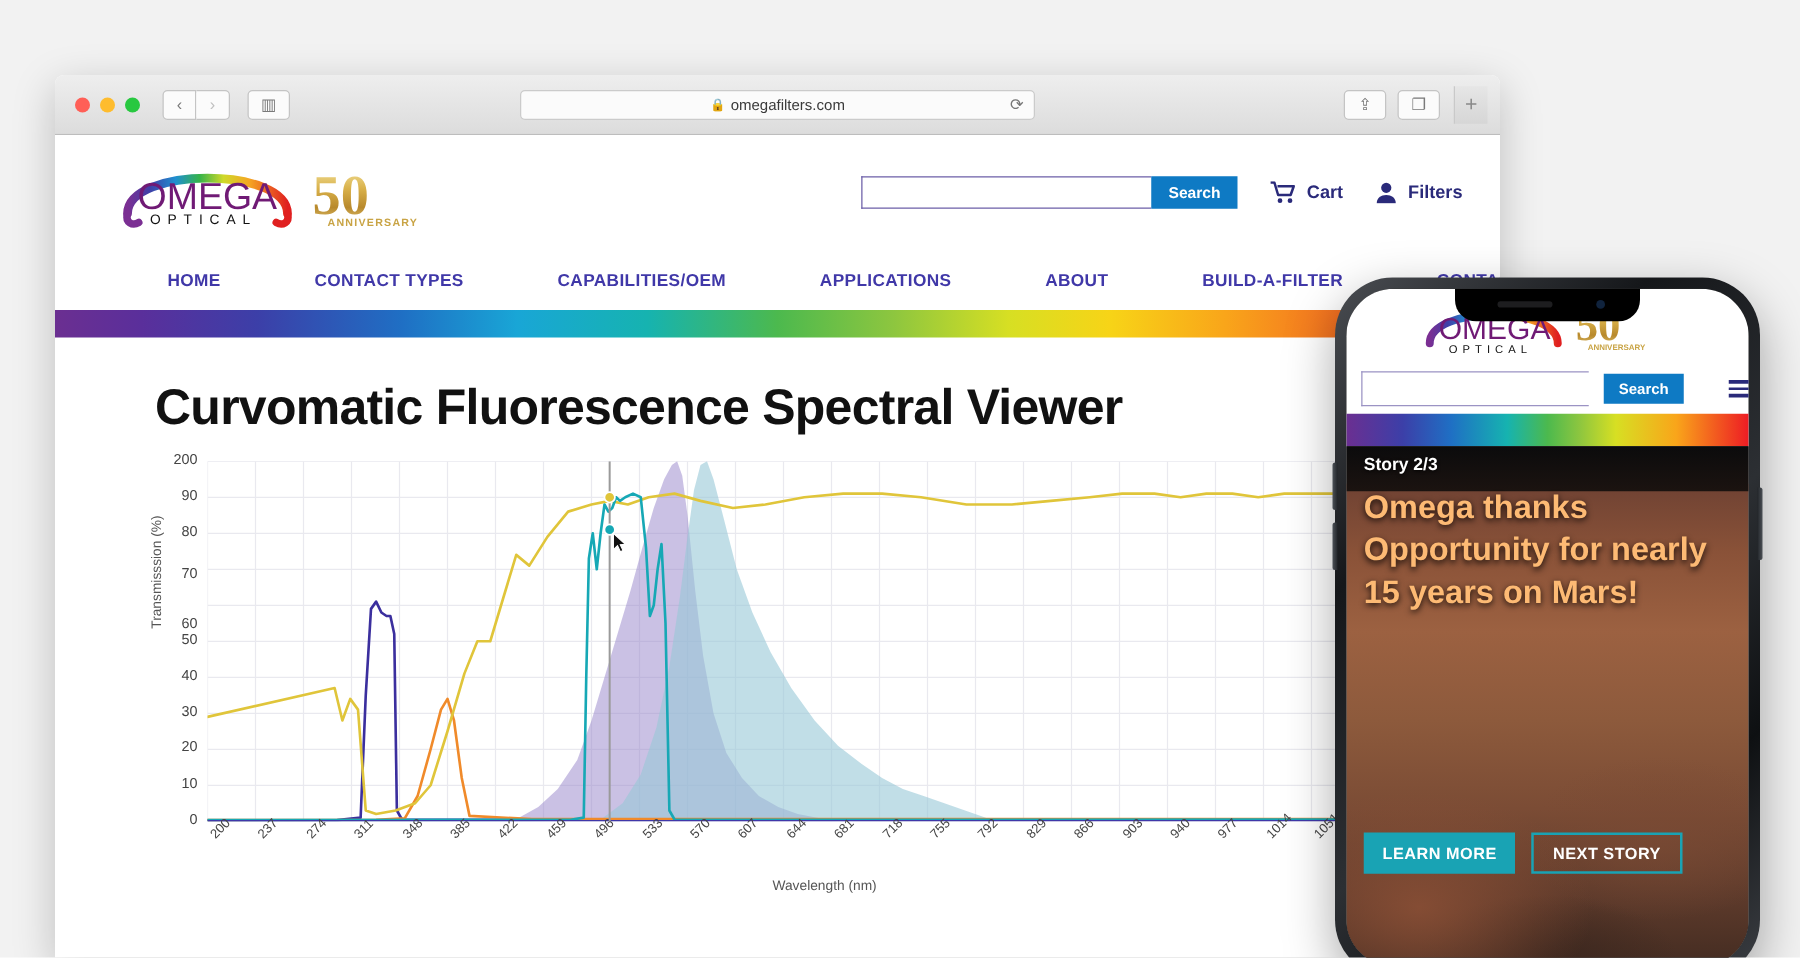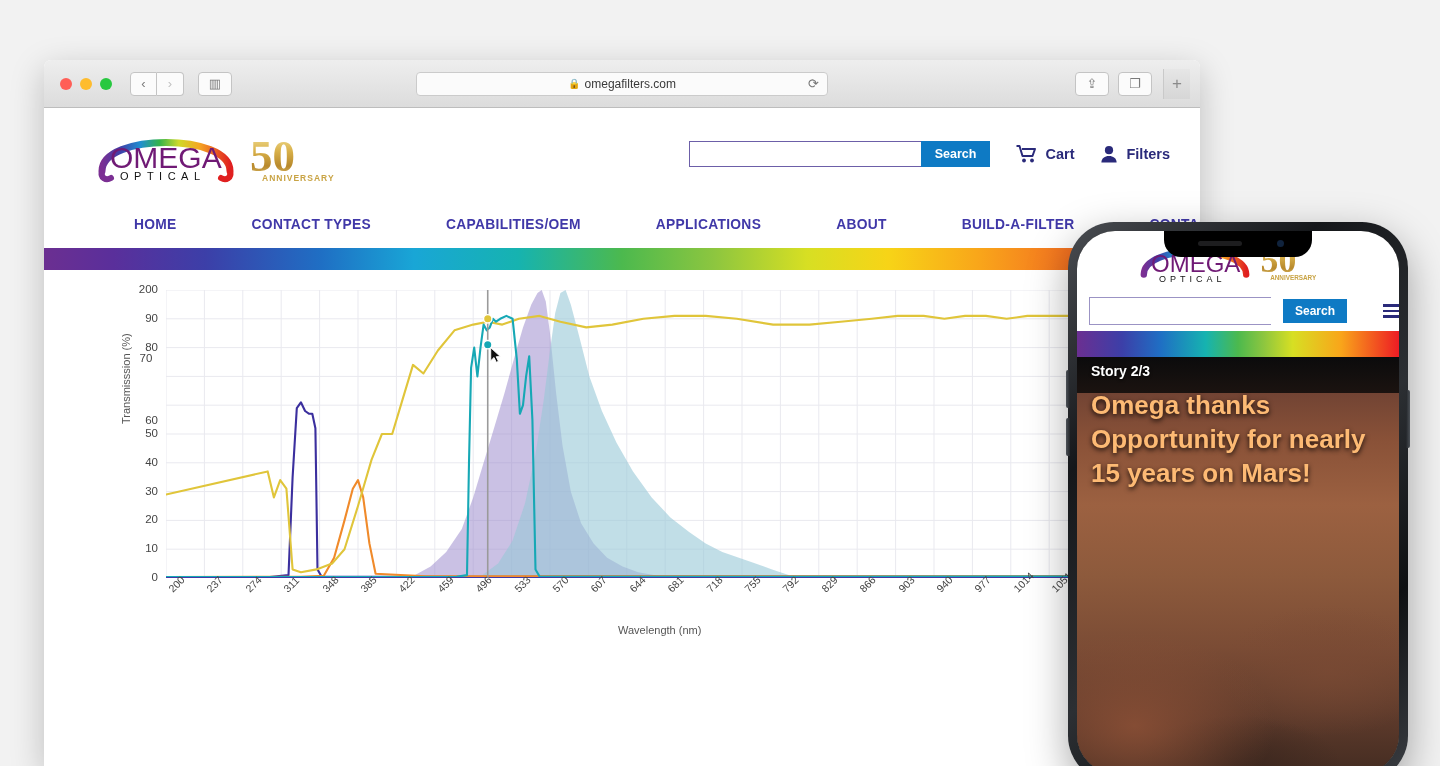--- a/index.html
+++ b/index.html
@@ -255,32 +255,33 @@
     <a href="#">APPLICATIONS</a>
     <a href="#">ABOUT</a>
     <a href="#">BUILD-A-FILTER</a>
     <a href="#">CONTACT</a>
     <a href="#">HOME</a>
   </div>
 
   <div id="spectrum-bar"></div>
 
   <div id="page-body">
+    <h1 id="page-title">Curvomatic Fluorescence Spectral Viewer</h1>
 
     <div id="chart-block">
       <div id="yaxis-title">Transmisssion (%)</div>
       <div id="ytick-col">
           <div class="ytick" style="top: 285px;">0</div>
           <div class="ytick" style="top: 256.2px;">10</div>
           <div class="ytick" style="top: 227.4px;">20</div>
           <div class="ytick" style="top: 198.6px;">30</div>
           <div class="ytick" style="top: 169.8px;">40</div>
           <div class="ytick" style="top: 141px;">50</div>
           <div class="ytick" style="top: 128px;">60</div>
-          <div class="ytick" style="top: 66px; text-align: center;">70</div>
+          <div class="ytick" style="top: 88px;">70</div>
           <div class="ytick" style="top: 54.6px;">80</div>
           <div class="ytick" style="top: 25.8px;">90</div>
           <div class="ytick" style="top: -3px;">200</div>
         </div>
       <svg id="plot" viewBox="0 0 960 288" preserveAspectRatio="none">
           <rect x="0" y="0" width="960" height="288" fill="#fff"></rect>
           <line x1="0" y1="288" x2="960" y2="288" stroke="#e9e9ef" stroke-width="1"></line>
           <line x1="0" y1="259.2" x2="960" y2="259.2" stroke="#e9e9ef" stroke-width="1"></line>
           <line x1="0" y1="230.4" x2="960" y2="230.4" stroke="#e9e9ef" stroke-width="1"></line>
           <line x1="0" y1="201.60000000000002" x2="960" y2="201.60000000000002" stroke="#e9e9ef" stroke-width="1"></line>
@@ -408,17 +409,21 @@
             </span>
         </div>
 
         <div id="phone-spectrum"></div>
 
         <div id="phone-hero">
           <div id="mars-photo"></div>
           <div id="mars-sky"></div>
           <div id="story-badge">Story 2/3</div>
           <div id="story-headline">Omega thanks Opportunity for nearly 15 years on Mars!</div>
+          <div id="story-buttons">
+            <div id="learn-more-button">LEARN MORE</div>
+            <div id="next-story-button">NEXT STORY</div>
+          </div>
         </div>
       </div>
     </div>
   </div>
 </div>
 
 </body></html>

